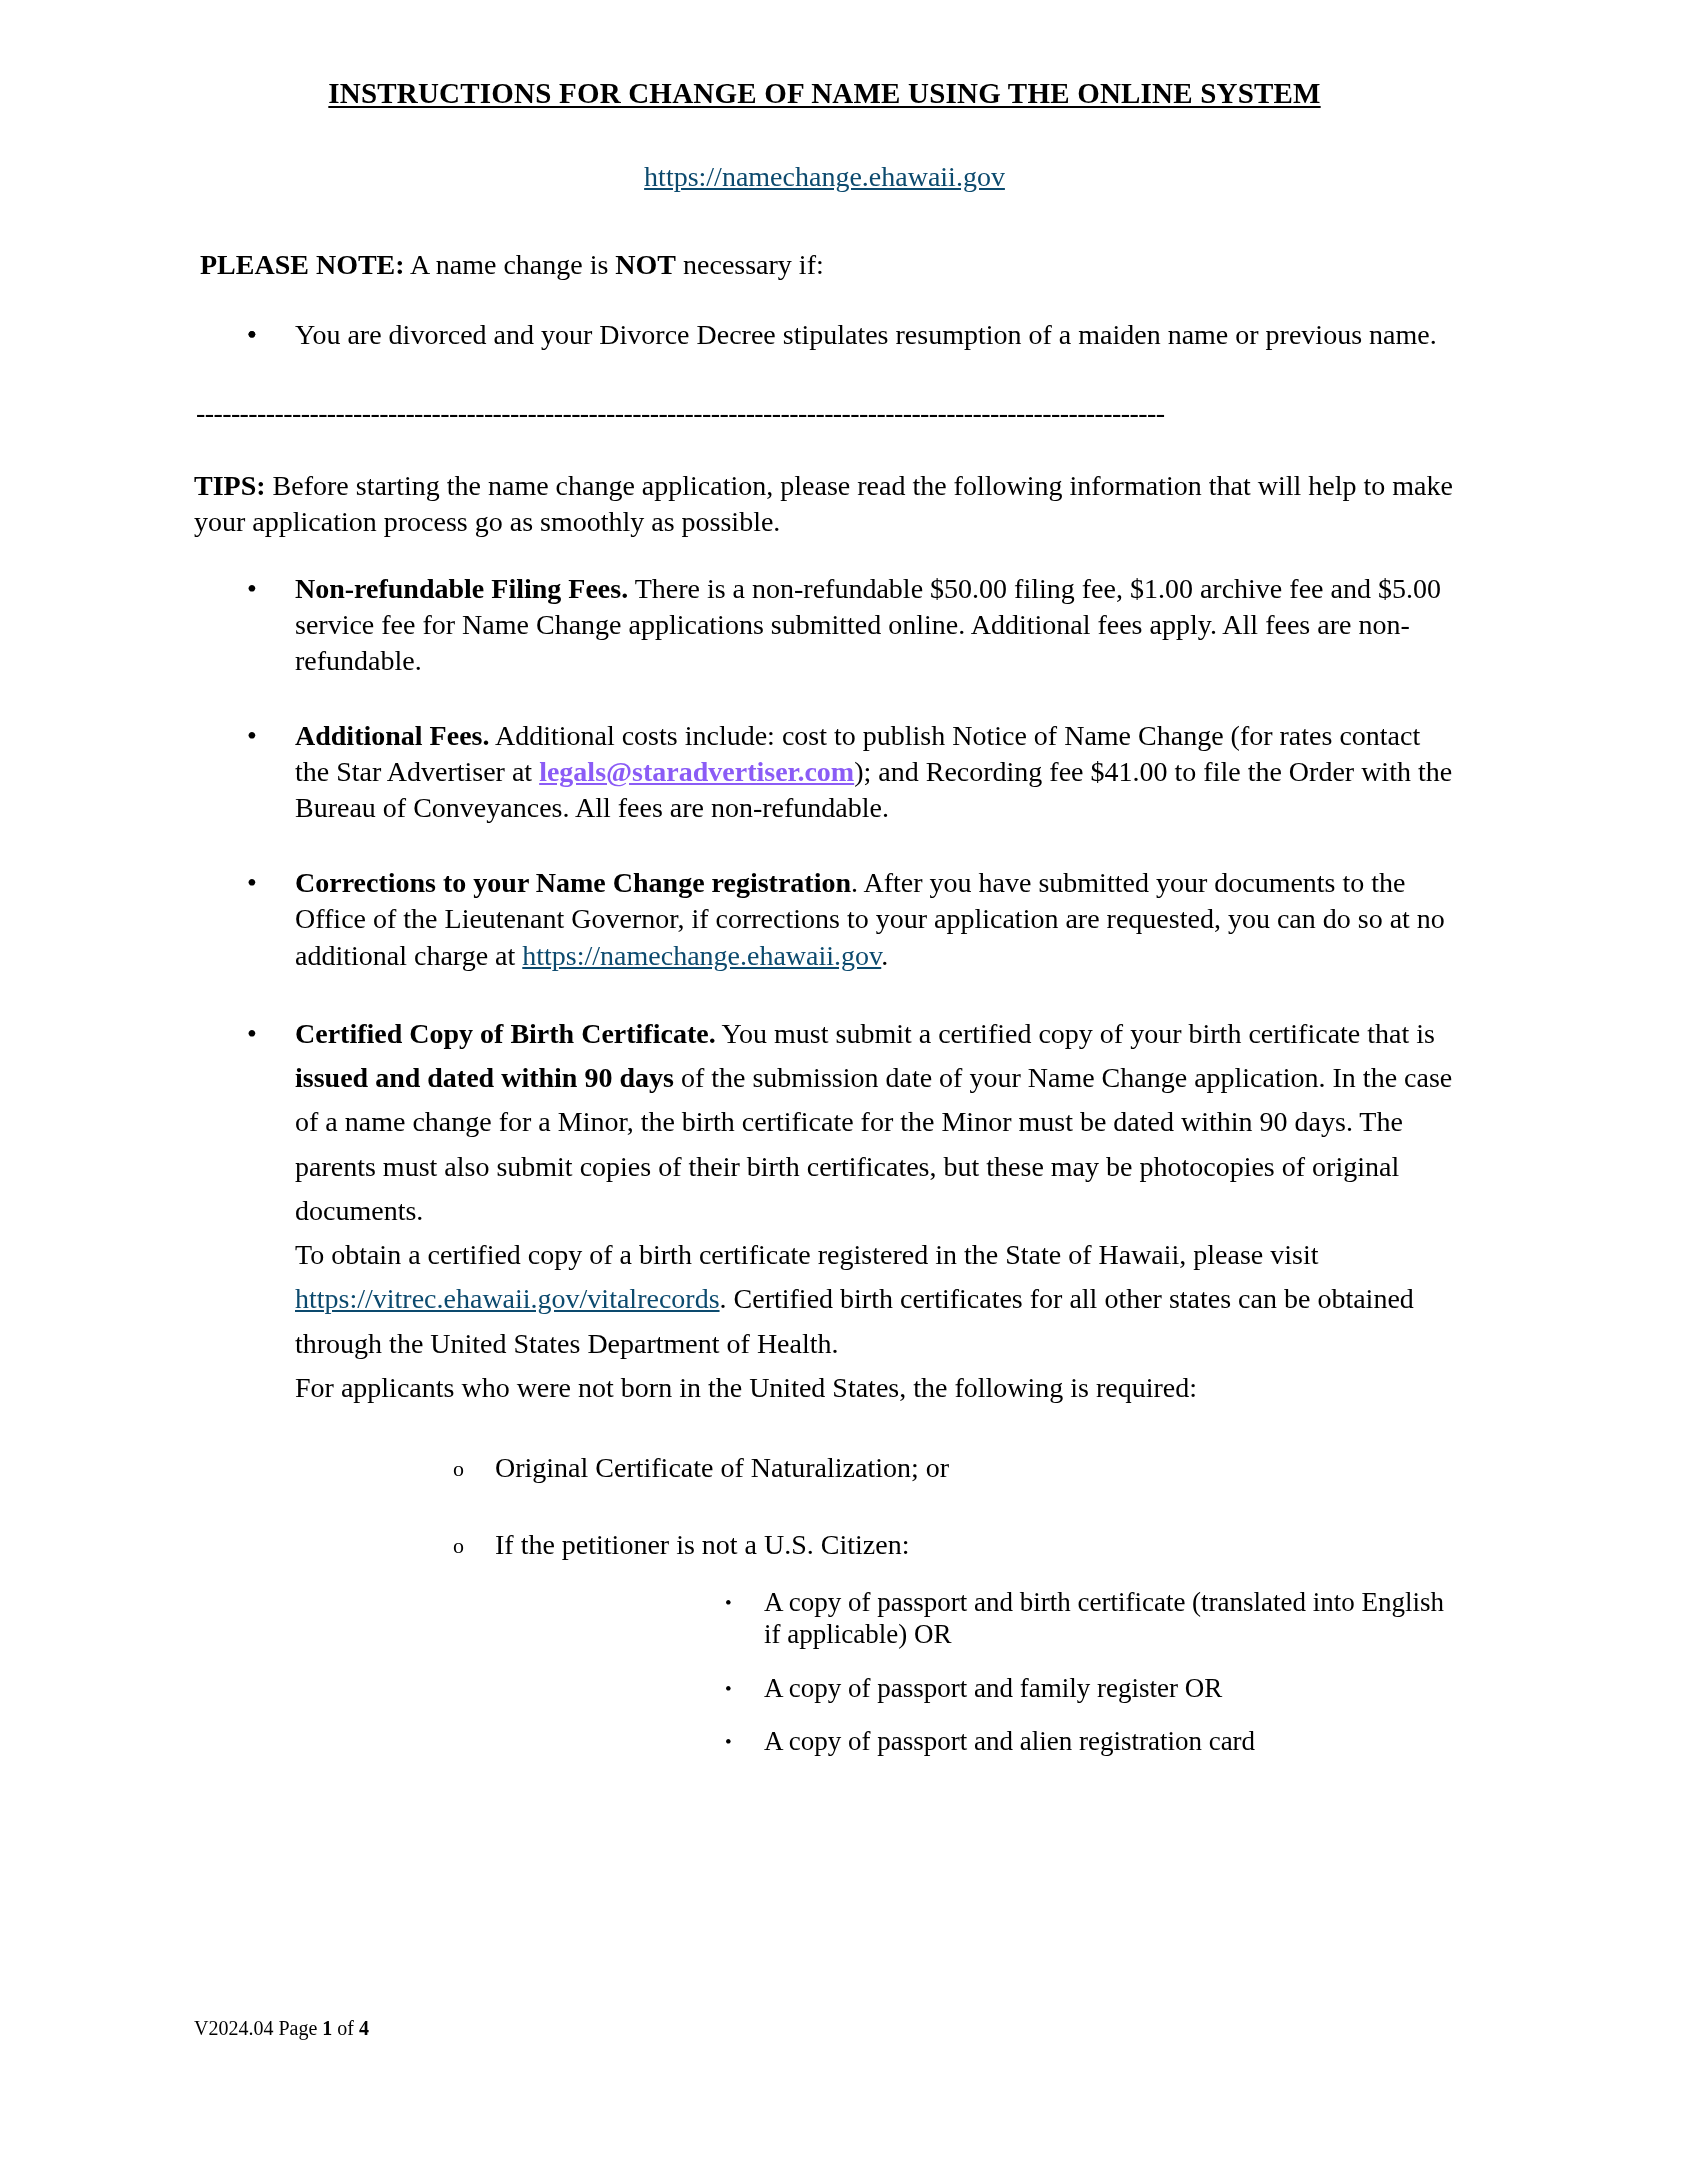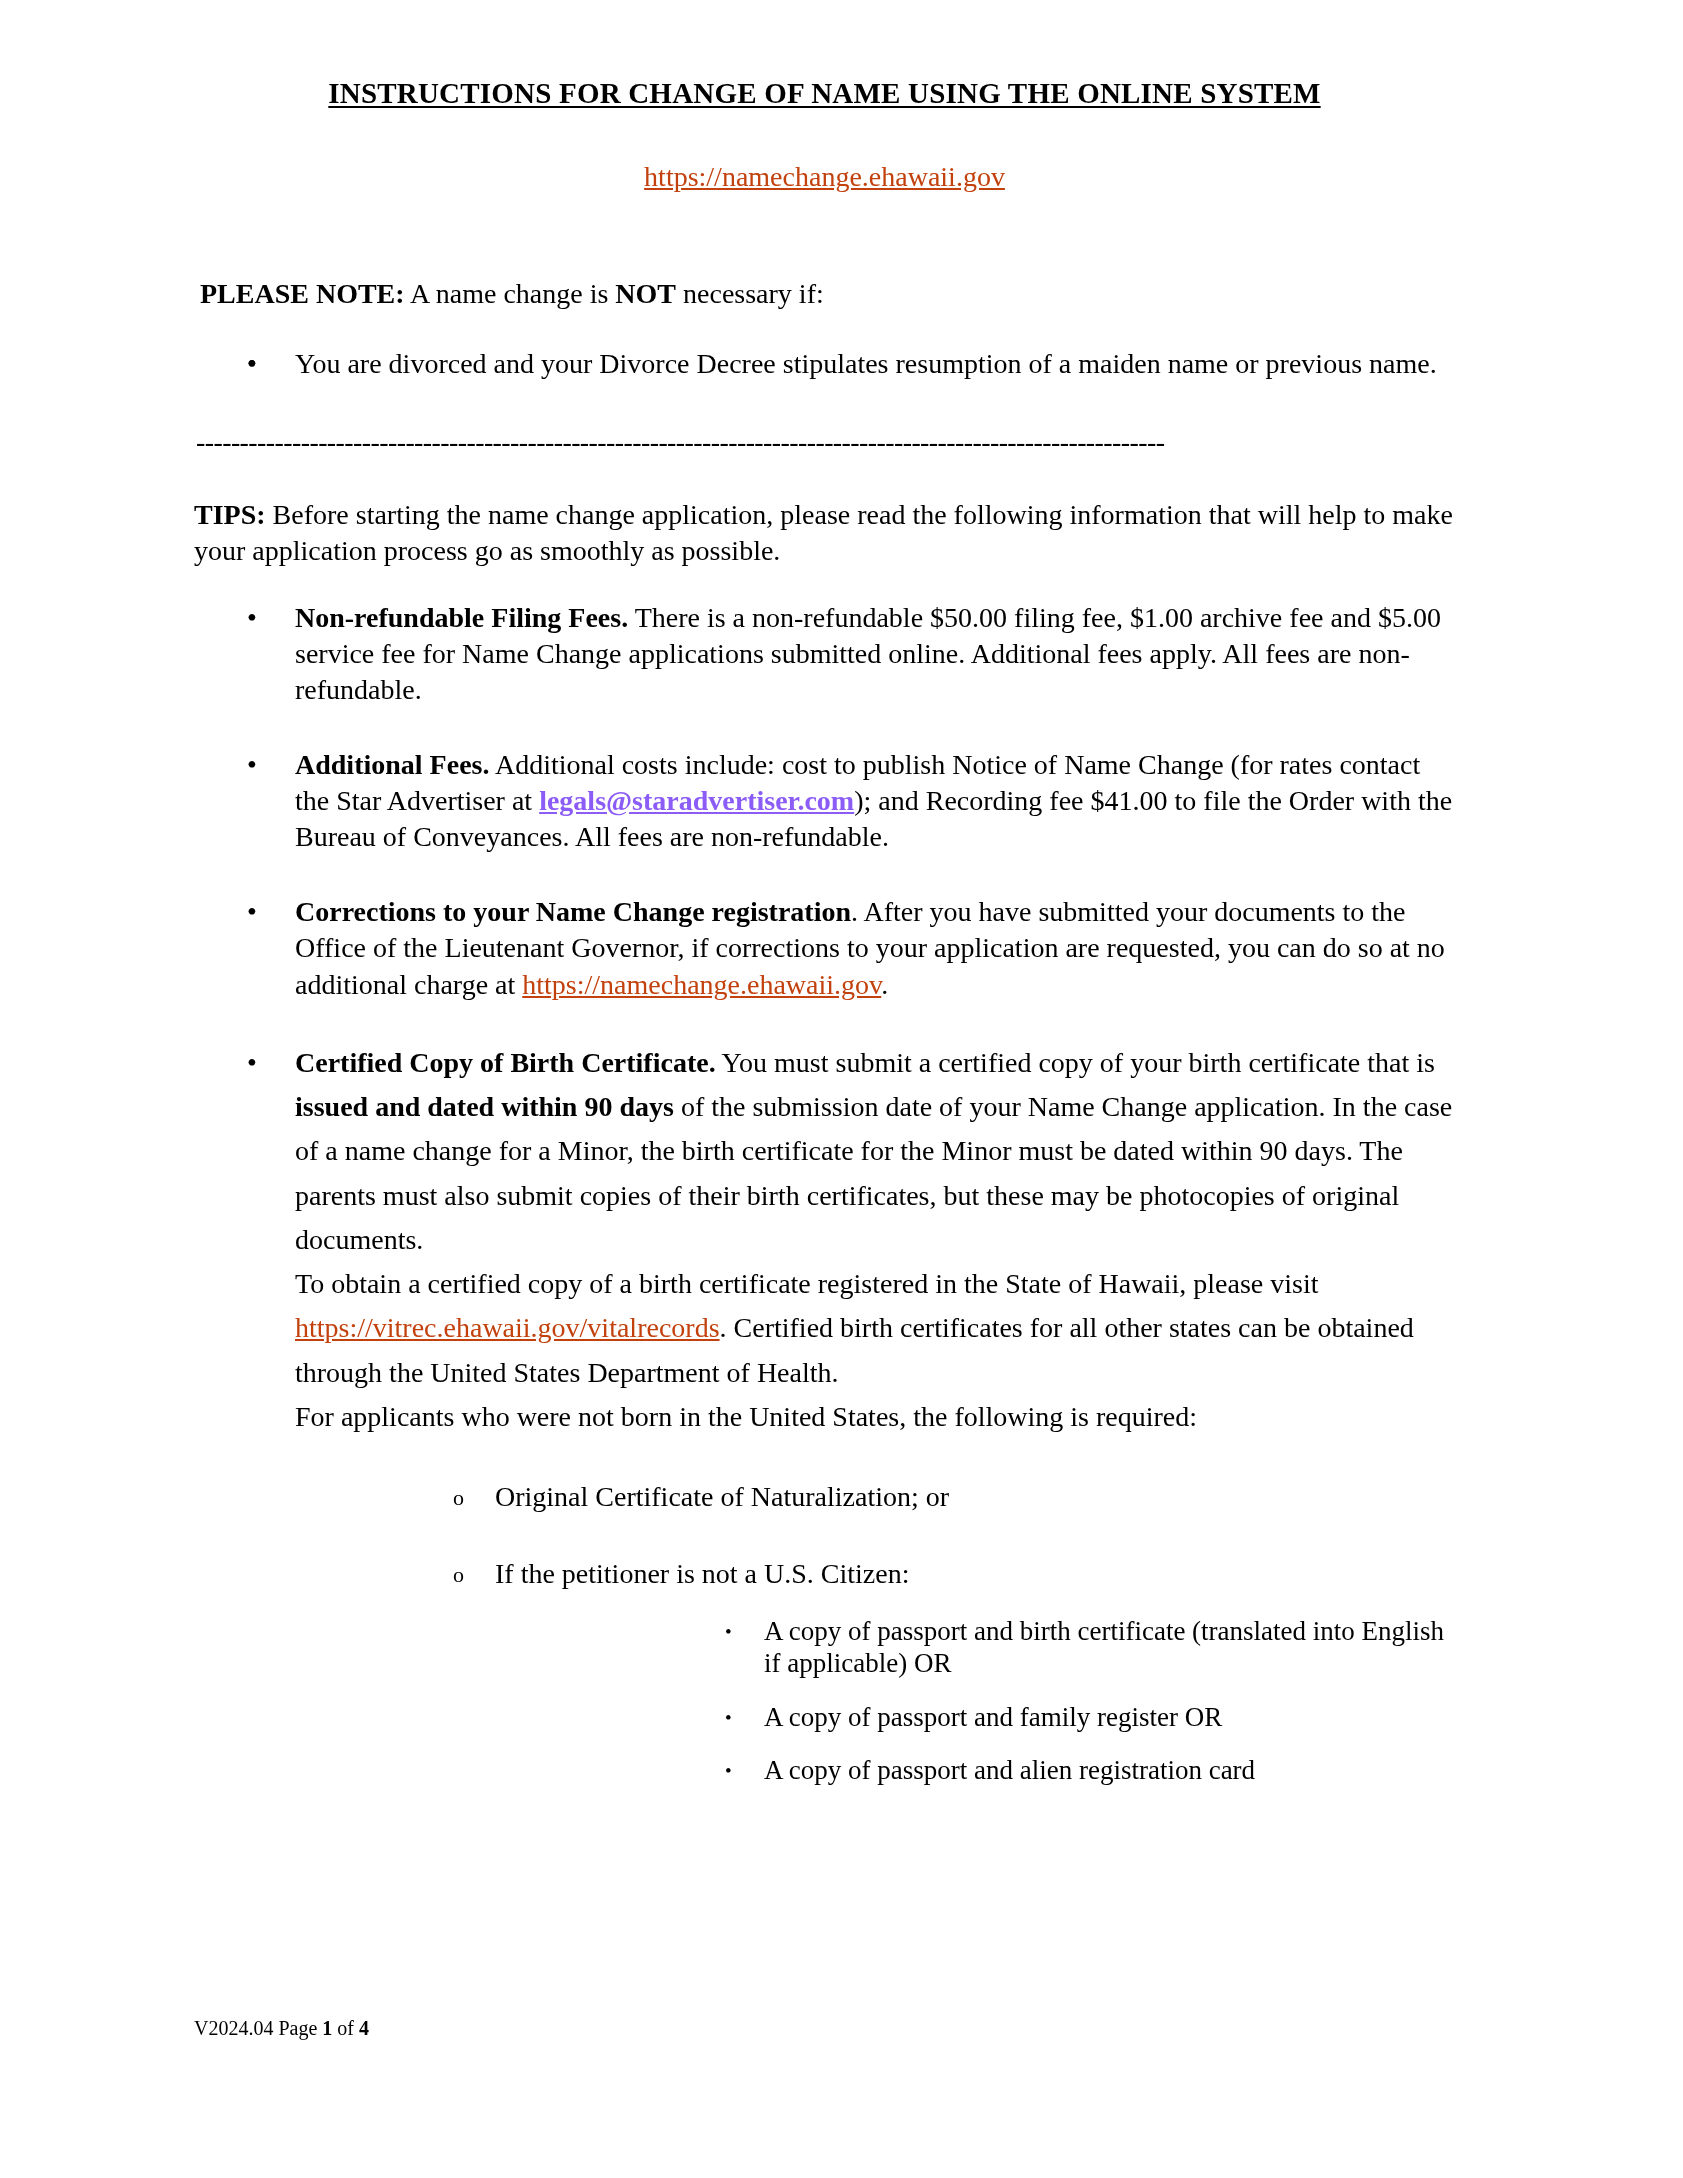--- a/index.html
+++ b/index.html
@@ -40,39 +40,39 @@
   }
 
   
   .url-center {
     text-align: center;
     font-size: 28px;
     margin-top: 50px;
     line-height: 1.2;
   }
   a.link, .link {
-    color: #c2410c;
+    color: #0c4a6e;
     text-decoration: underline;
     text-underline-offset: 2px;
   }
   .link-bold {
     color: #8b5cf6;
     font-weight: bold;
     text-decoration: underline;
     text-underline-offset: 2px;
   }
 
   
   .para {
     font-size: 28px;
     line-height: 1.30;
     margin: 0;
   }
   .note-para {
-    margin-top: 82px;
+    margin-top: 53px;
     padding-left: 6px;
   }
   .tips-para {
     margin-top: 40px;
     padding-left: 0px;
   }
   b, .b { font-weight: bold; }
 
   
   .bullets-l1 {

